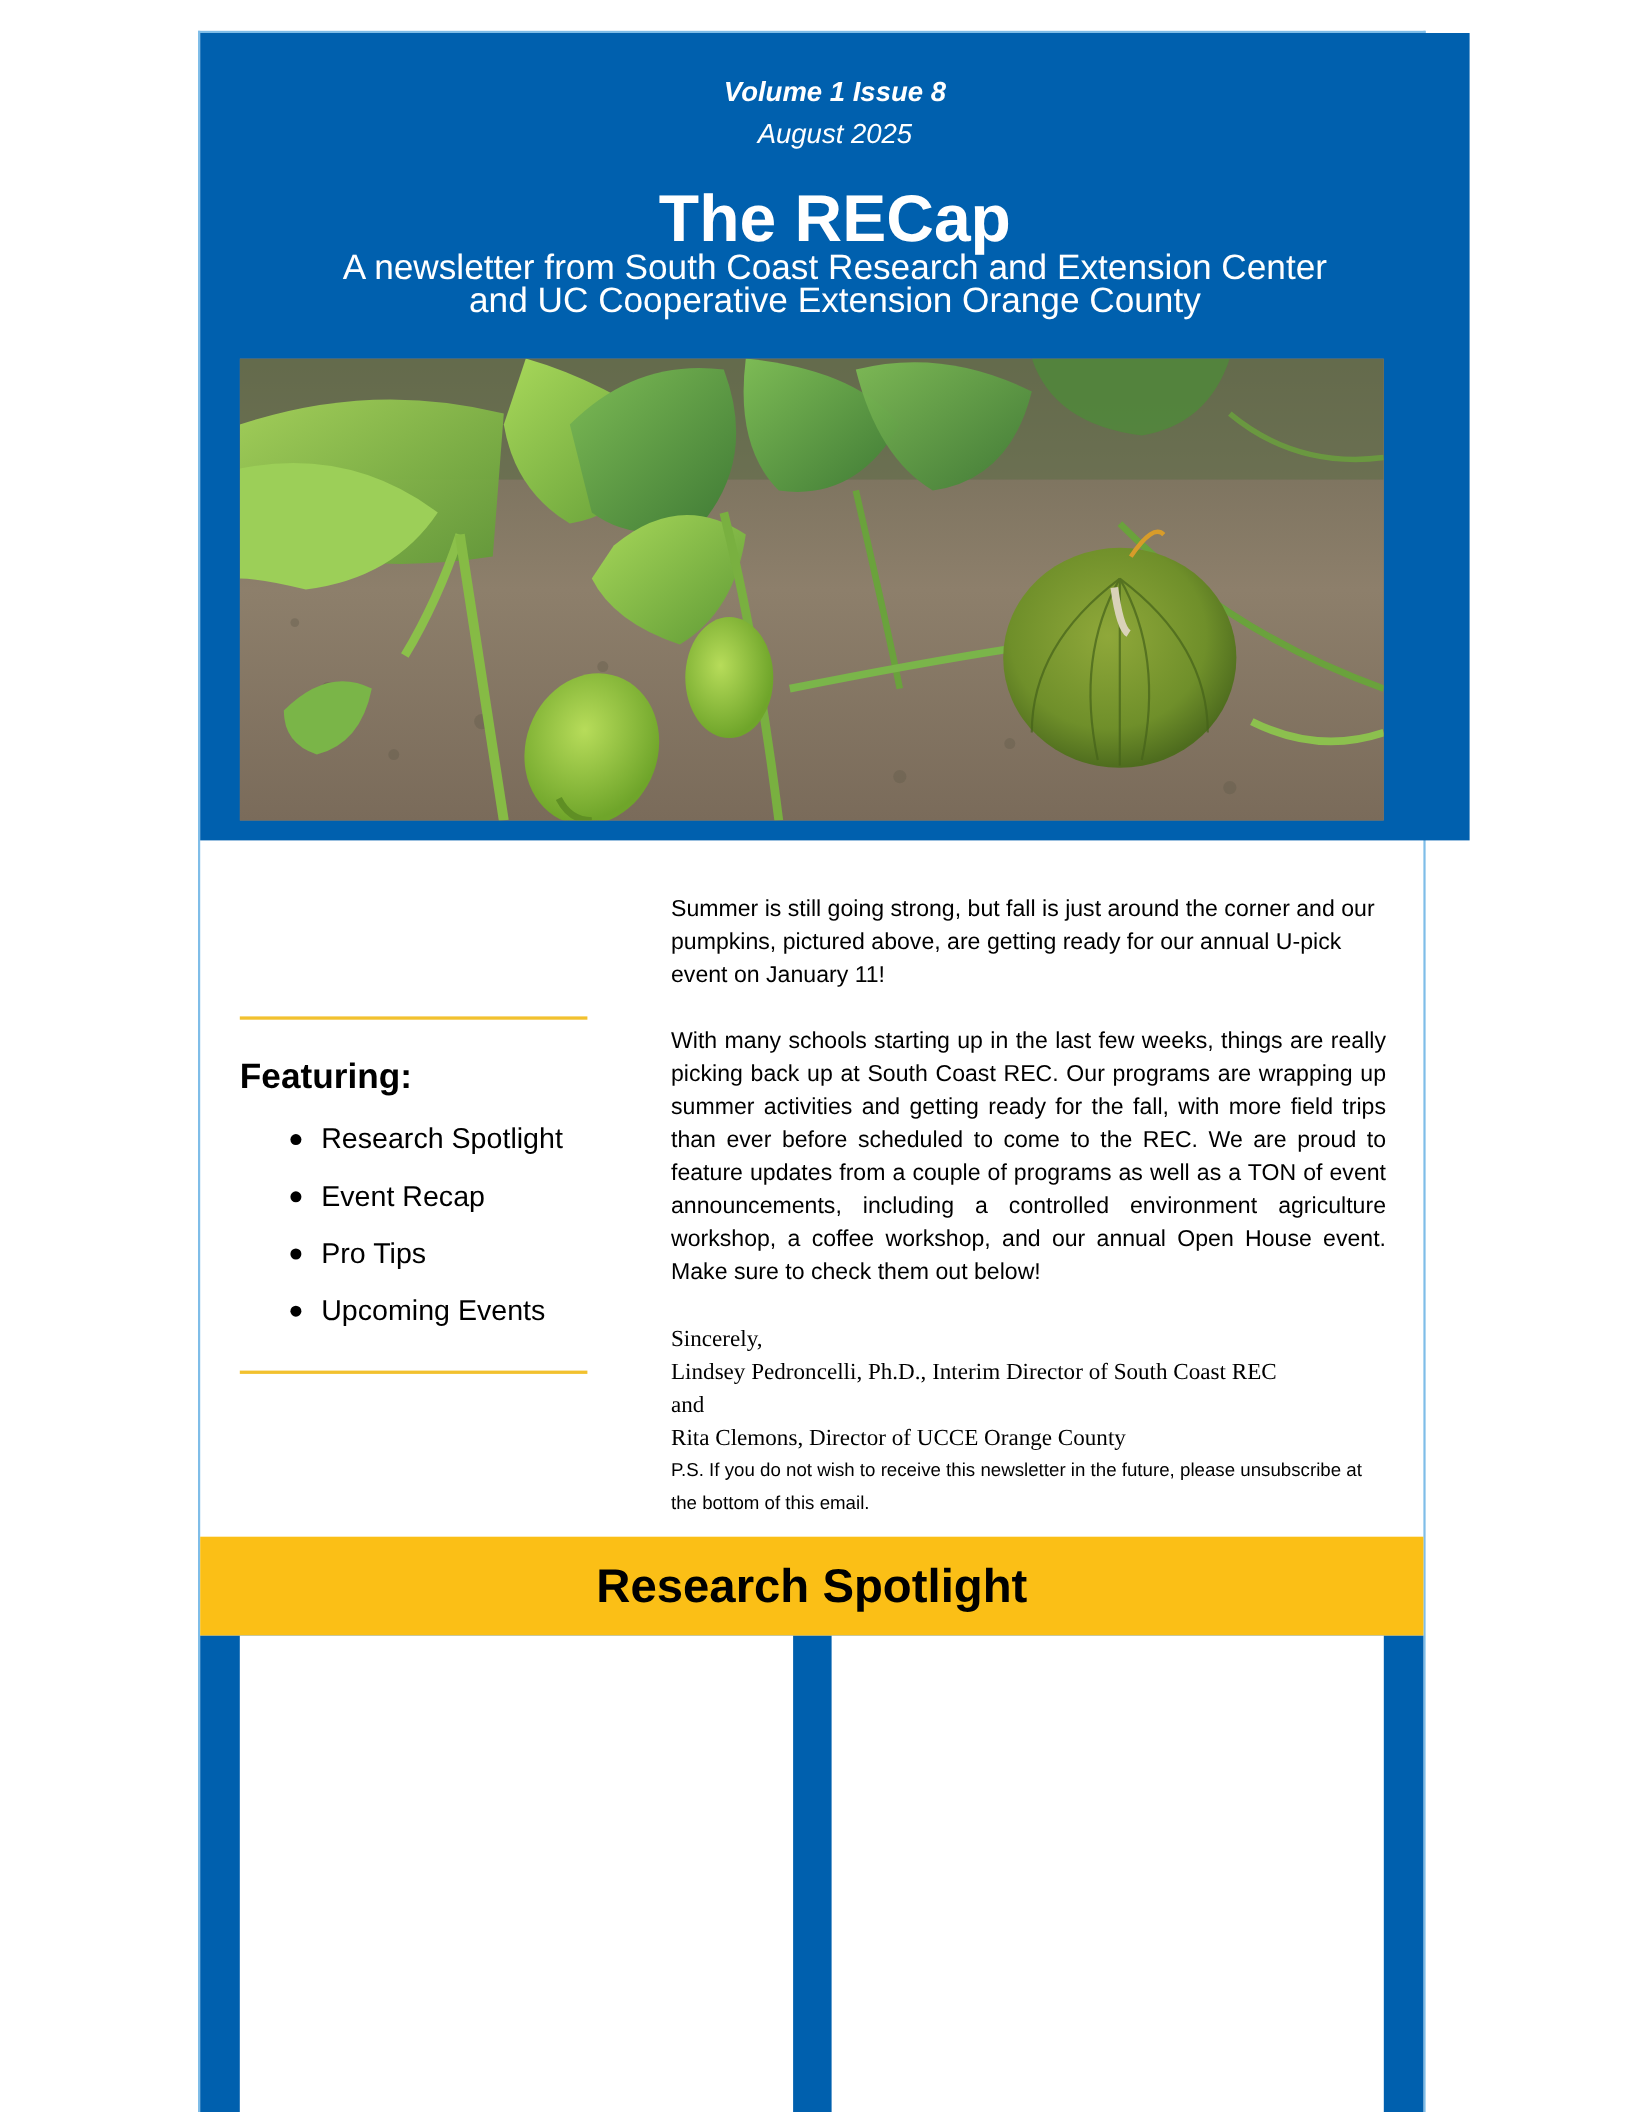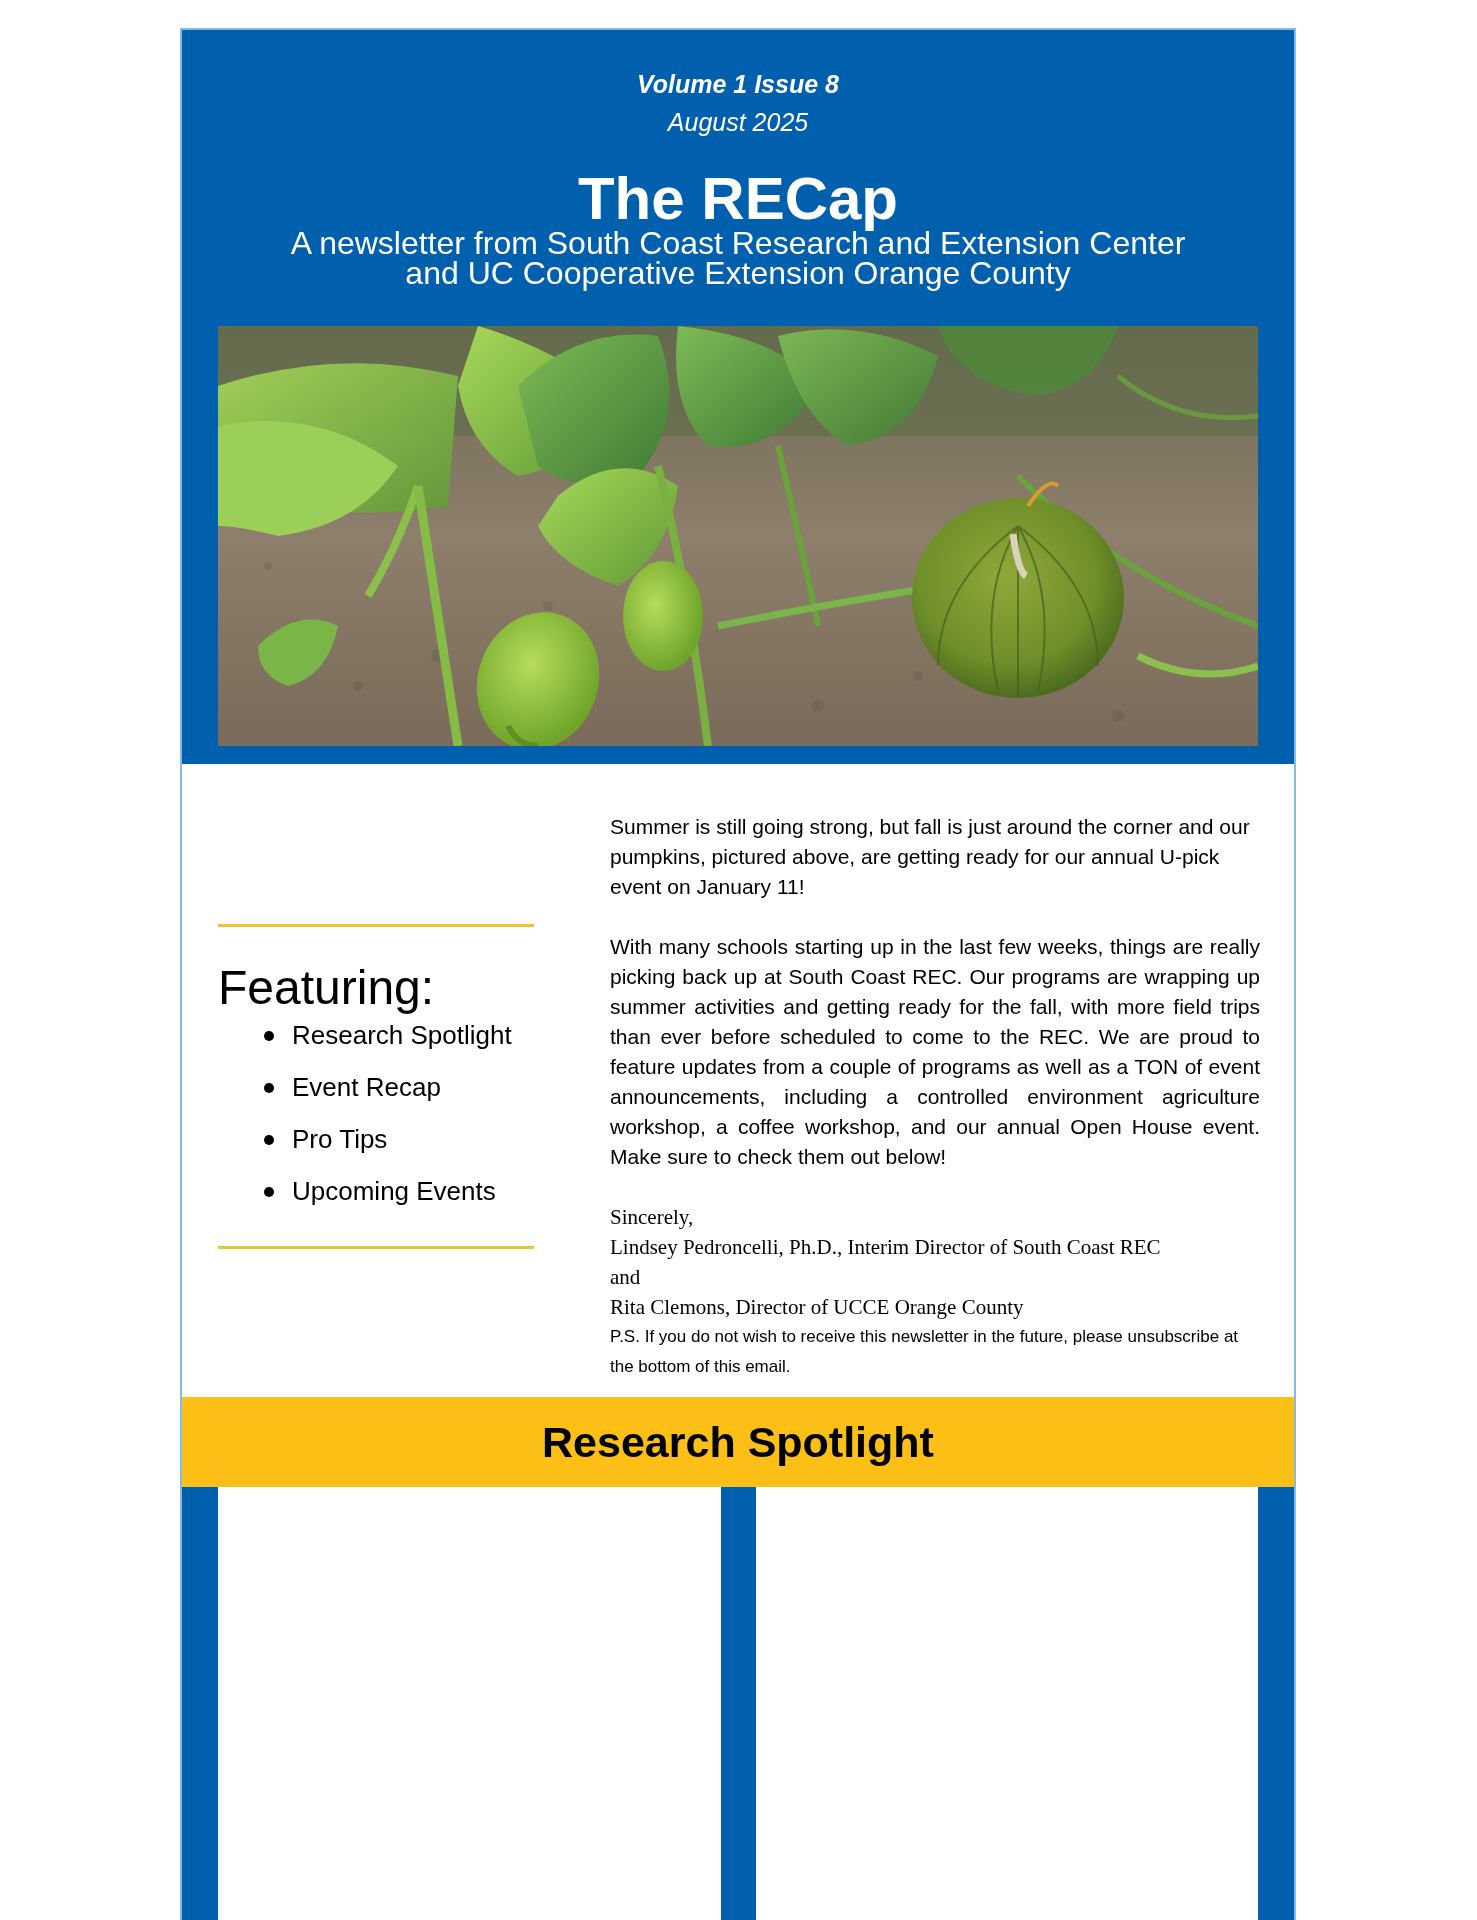--- a/index.html
+++ b/index.html
@@ -1,35 +1,35 @@
 <!DOCTYPE html>
 <html><head>
   <meta charset="utf-8">
   <style>
     html, body { margin: 0; padding: 0; background: #ffffff; }
     body { width: 1477px; height: 1920px; position: relative; overflow: hidden;
            font-family: "Liberation Sans", sans-serif; color: #000; }
     .page { position: absolute; left: 180px; top: 28px; width: 1116px; height: 1892px;
             border-left: 2px solid #7fbde8; border-right: 2px solid #7fbde8; border-top: 2px solid #7fbde8;
             box-sizing: border-box; background: #fff; }
-    .masthead { position: absolute; left: 0; top: 0; width: 100%; height: 734px; background: #0060ae; }
+    .masthead { position: absolute; left: 0; top: 0; width: 100%; height: 734px; background: #0060ae; padding-left: 42px; }
     .mast-text { position: absolute; left: 0; width: 100%; text-align: center; color: #fff; }
     .vol { top: 40px; font-size: 25px; font-weight: bold; font-style: italic; }
     .date { top: 78px; font-size: 25px; font-style: italic; }
     .title { top: 121px; font-size: 60px; font-weight: bold; letter-spacing: 0px; line-height: 96px; }
     .subtitle { top: 198px; font-size: 32px; line-height: 30px; }
     .hero { position: absolute; left: 36px; top: 296px; width: 1040px; height: 420px;
             overflow: hidden; background: #8a7b66; }
     .hero svg { display: block; width: 100%; height: 100%; }
 
     .intro { position: absolute; left: 0; top: 734px; width: 100%; height: 633px; }
     .rule { position: absolute; left: 36px; width: 316px; height: 3px; background: #f2c12e; }
     .rule.r1 { top: 160px; }
     .rule.r2 { top: 482px; }
-    .featuring { position: absolute; left: 36px; top: 196px; font-size: 48px; font-weight: normal; }
+    .featuring { position: absolute; left: 36px; top: 196px; font-size: 32px; font-weight: bold; }
     .feat-list { position: absolute; left: 80px; top: 256px; margin: 0; padding: 0; list-style: none; }
     .feat-list li { position: relative; font-size: 26px; height: 52px; line-height: 30px; padding-left: 30px; }
     .feat-list li .bullet { position: absolute; left: 2px; top: 11px; width: 10px; height: 10px; border-radius: 50%; background: #000; }
 
     .letter { position: absolute; left: 428px; top: 48px; width: 650px; font-size: 21px; line-height: 30px; }
     .letter p { margin: 0 0 30px 0; text-align: justify; }
     .letter p.first { text-align: left; }
     .letter .sig { margin: 0; text-align: left; font-family: Liberation Serif, serif; }
     .letter .sig div { white-space: nowrap; }
     .letter .ps { font-size: 17px; line-height: 30px; text-align: left; }

